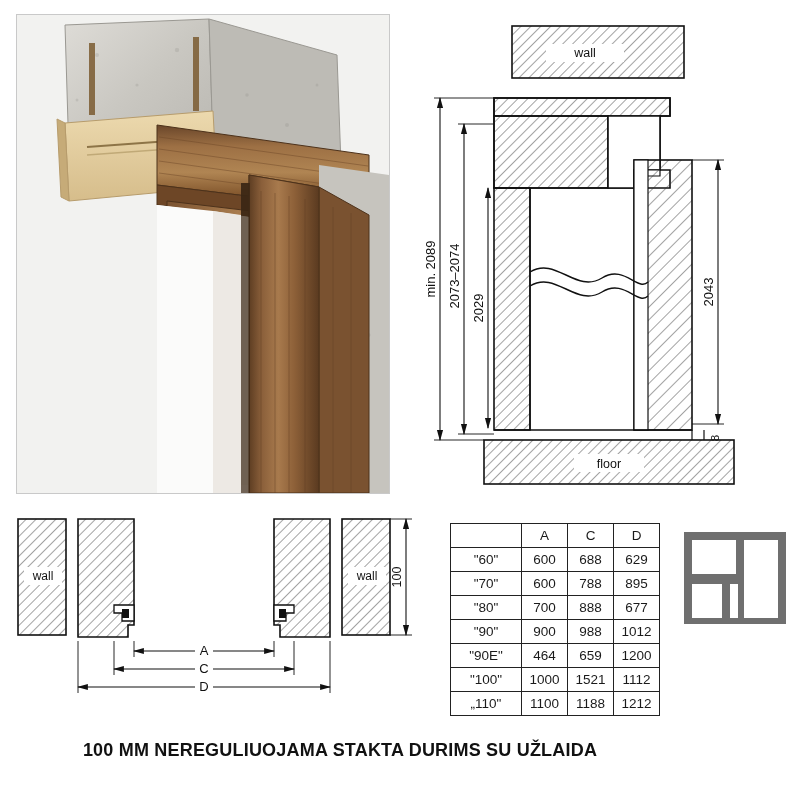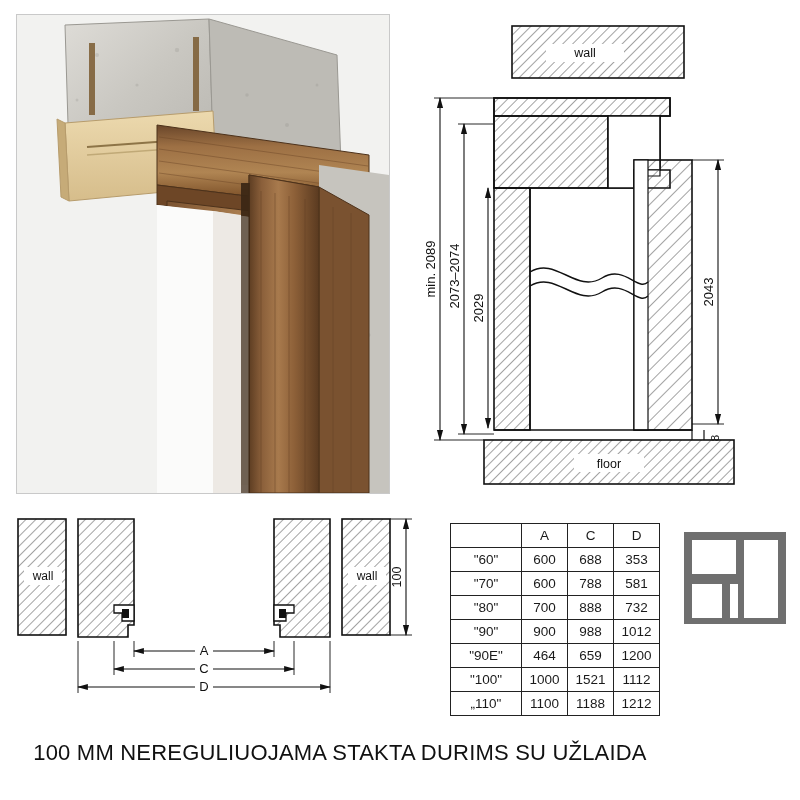--- a/index.html
+++ b/index.html
@@ -75,22 +75,22 @@
   table.dims th.corner {
     border-left-color: #222;
   }
 
   
   .caption {
     position: absolute;
     left: 0; top: 740px;
     width: 680px;
     text-align: center;
-    font-size: 22px;
-    font-weight: normal;
+    font-size: 18px;
+    font-weight: bold;
     letter-spacing: 0.2px;
     color: #111;
   }
 
   
   .logo {
     position: absolute;
     right: 12px; bottom: 12px;
     width: 106px; height: 96px;
   }
@@ -358,33 +358,33 @@
           <th>A</th>
           <th>C</th>
           <th>D</th>
         </tr>
       </thead>
       <tbody>
         <tr>
           <td class="rowlabel">"60"</td>
           <td>600</td>
           <td>688</td>
-          <td>353</td>
+          <td>629</td>
         </tr>
         <tr>
           <td class="rowlabel">"70"</td>
           <td>600</td>
           <td>788</td>
-          <td>581</td>
+          <td>895</td>
         </tr>
         <tr>
           <td class="rowlabel">"80"</td>
           <td>700</td>
           <td>888</td>
-          <td>732</td>
+          <td>677</td>
         </tr>
         <tr>
           <td class="rowlabel">"90"</td>
           <td>900</td>
           <td>988</td>
           <td>1012</td>
         </tr>
         <tr>
           <td class="rowlabel">"90E"</td>
           <td>464</td>

